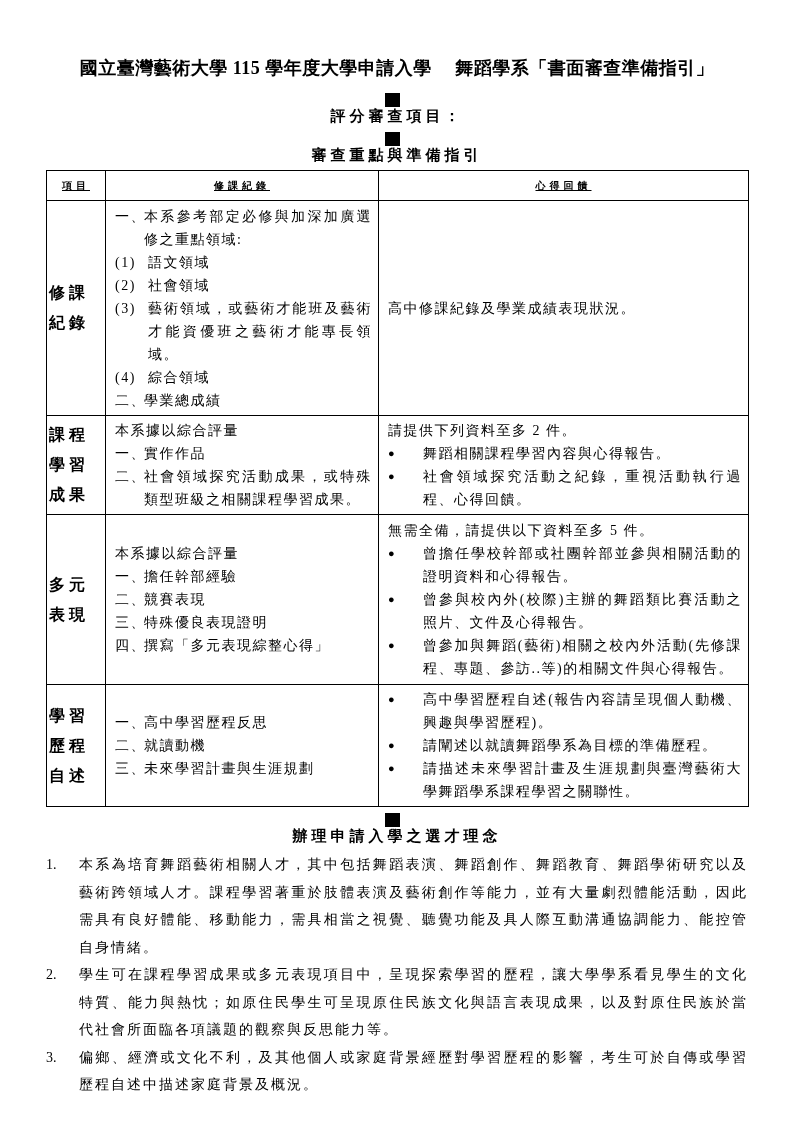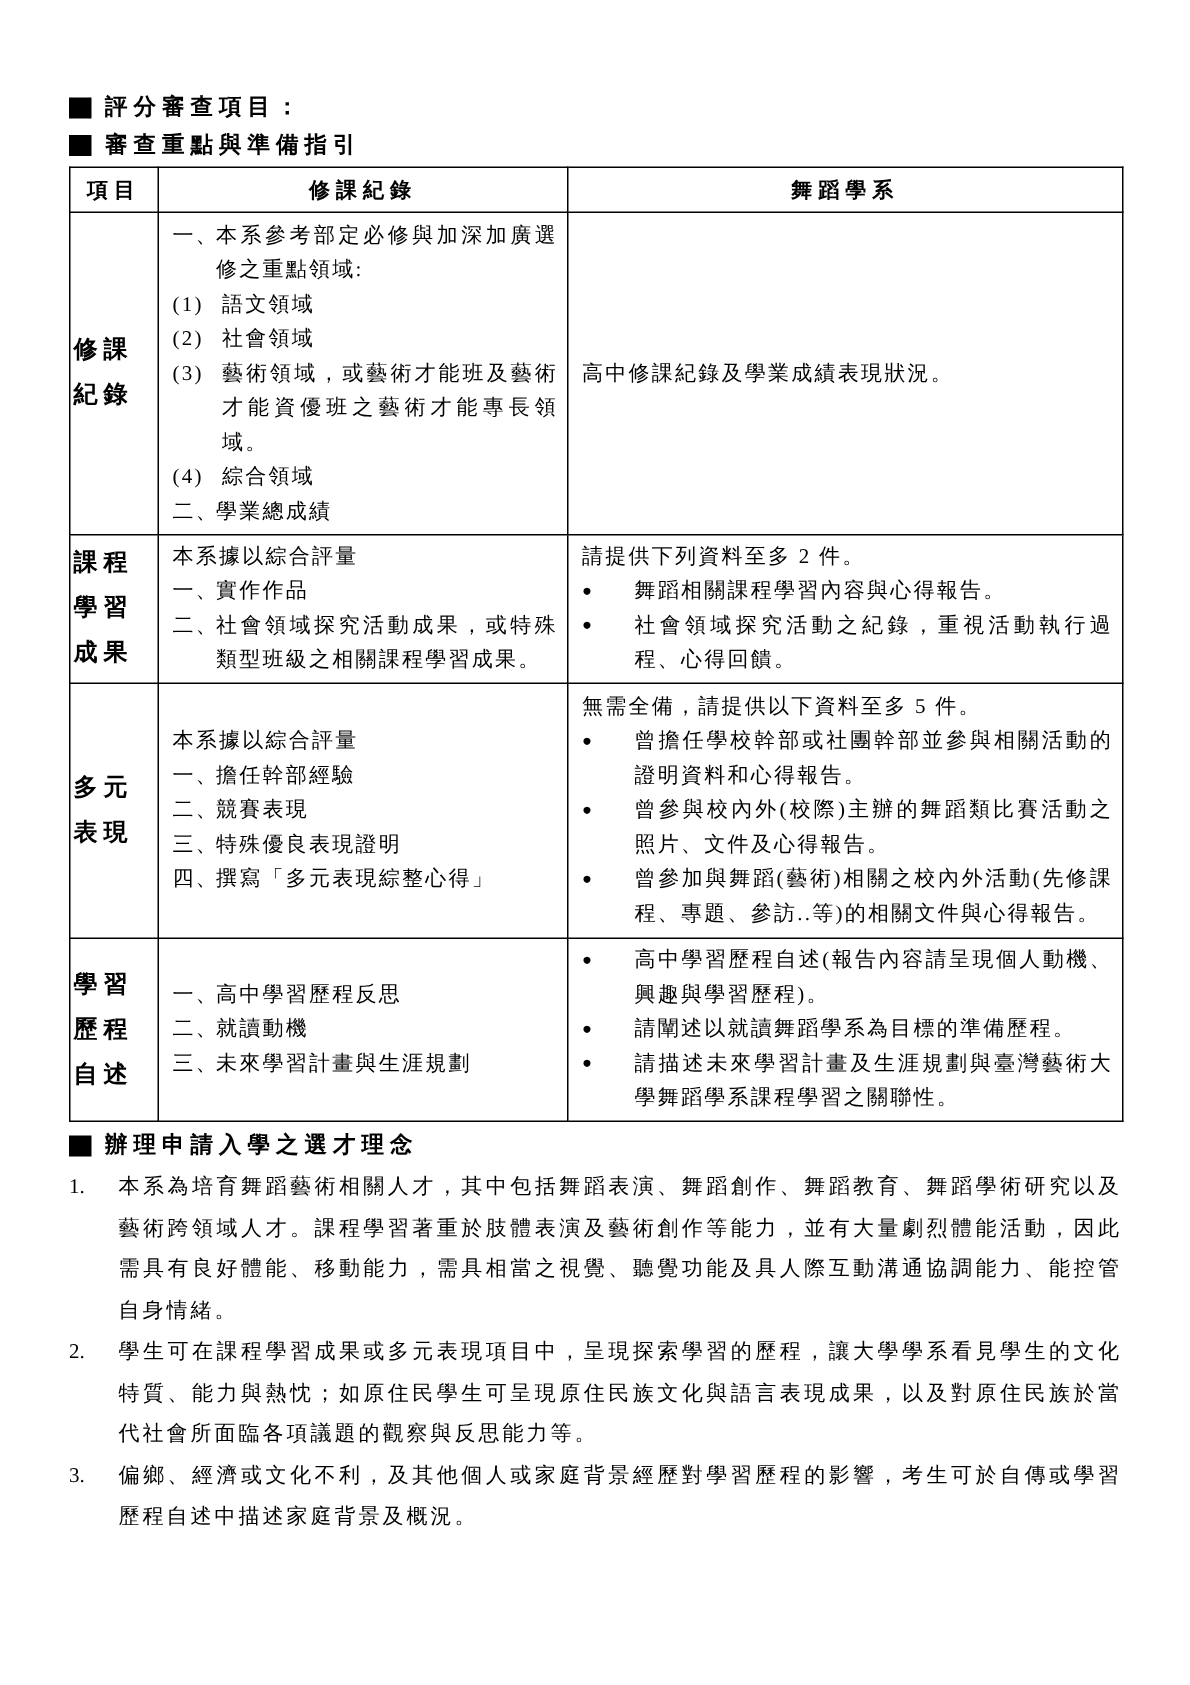--- a/index.html
+++ b/index.html
@@ -22,20 +22,21 @@
     margin: 0 0 13px 0;
     white-space: pre;
   }
   .sec-head {
     display: flex;
     align-items: center;
     font-size: 15px;
     font-weight: bold;
     letter-spacing: 4px;
     margin: 6px 0 5px 0;
+    flex-direction: column;
   }
   .sq {
     width: 15px;
     height: 14px;
     background: #000;
     display: inline-block;
     margin-right: 9px;
     flex: none;
   }
   .intro {
@@ -47,27 +48,28 @@
   table.review {
     border-collapse: collapse;
     table-layout: fixed;
     width: 702px;
     margin-top: 2px;
   }
   table.review th, table.review td {
     border: 1.5px solid #000;
   }
   table.review th {
-    font-size: 14px;
+    font-size: 10px;
     font-weight: bold;
     letter-spacing: 4px;
     text-align: center;
     vertical-align: middle;
     height: 30px;
     padding: 0;
+    text-decoration: underline;
   }
   col.c-item  { width: 59px; }
   col.c-focus { width: 273px; }
   col.c-prep  { width: 370px; }
   tbody tr:nth-child(1) { height: 215px; }
   tbody tr:nth-child(2) { height: 97px; }
   tbody tr:nth-child(3) { height: 170px; }
   tbody tr:nth-child(4) { height: 118px; }
   td.cell {
     font-size: 14px;
@@ -102,20 +104,21 @@
     line-height: 27.5px;
     letter-spacing: 2px;
     text-align: justify;
   }
 </style>
 </head>
 <body>
 
 <div class="page">
 
+  <h1 class="doc-title">國立臺灣藝術大學 115 學年度大學申請入學　 舞蹈學系「書面審查準備指引」</h1>
 
   <div class="sec-head">
     <span class="sq"></span>
     <span>評分審查項目：</span>
   </div>
 
 
   <div class="sec-head">
     <span class="sq"></span>
     <span>審查重點與準備指引</span>
@@ -124,21 +127,21 @@
   <table class="review">
     <colgroup>
       <col class="c-item">
         <col class="c-focus">
         <col class="c-prep">
     </colgroup>
     <thead>
       <tr>
         <th>項目</th>
         <th>修課紀錄</th>
-        <th>舞蹈學系</th>
+        <th>心得回饋</th>
       </tr>
     </thead>
     <tbody id="table-body">
         <tr>
           <td class="item-col">
             <div class="item-line">修課</div>
             <div class="item-line">紀錄</div>
           </td>
           <td class="cell">
             <div class="line">

